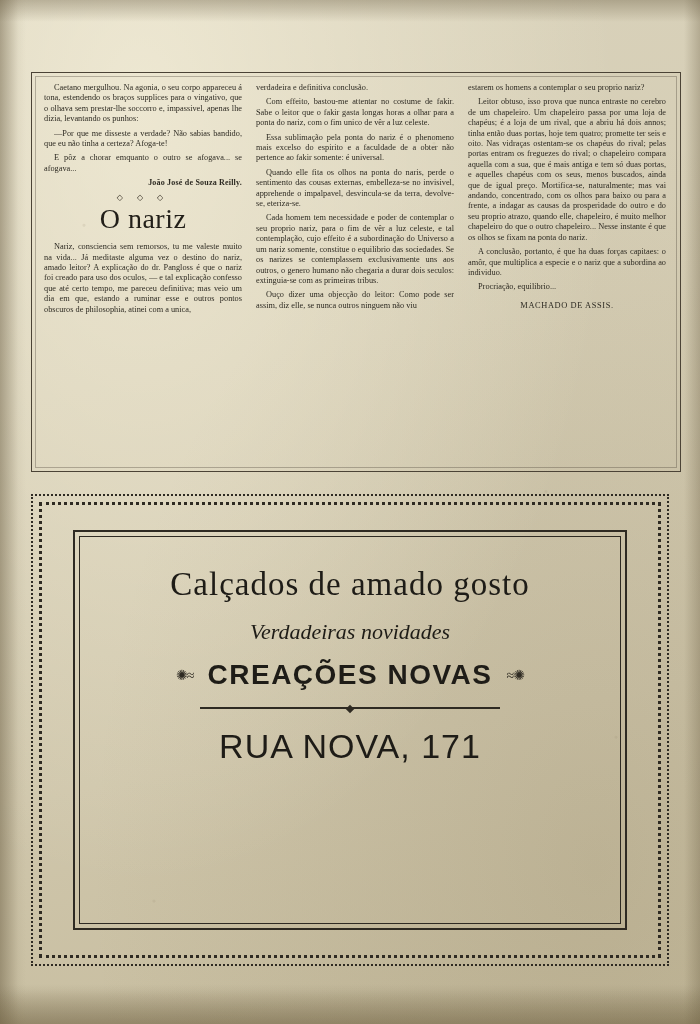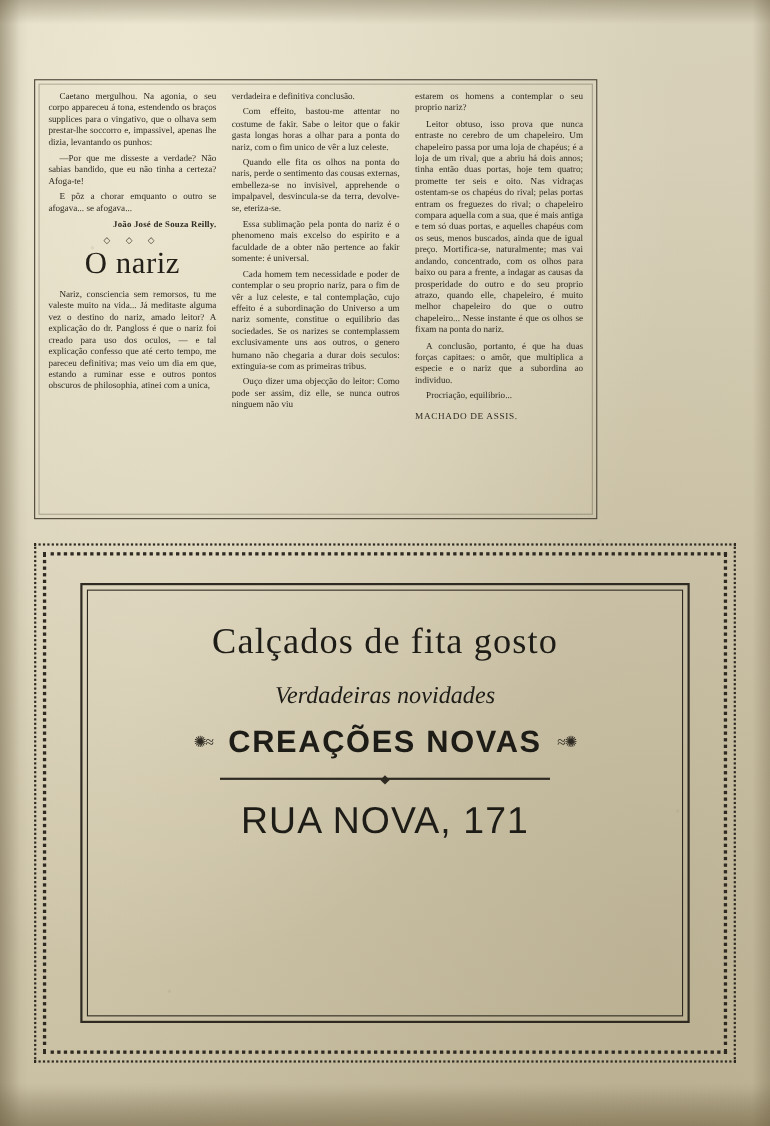--- a/index.html
+++ b/index.html
@@ -64,21 +64,21 @@
     right: 0; top: 0; bottom: 0; width: 16px;
     background: linear-gradient(270deg, rgba(95,82,55,0.30), rgba(0,0,0,0));
     pointer-events: none;
   }
 
   
   .article-frame {
     position: absolute;
     left: 31px;
     top: 72px;
-    width: 512px;
+    width: 650px;
     height: 400px;
     border: 1px solid #4b4336;
     box-sizing: border-box;
     padding: 10px 12px 6px 12px;
   }
   .article-frame::after {
     content: "";
     position: absolute;
     inset: 3px;
     border: 1px solid rgba(75,67,54,0.35);
@@ -111,21 +111,21 @@
     margin: 2px 0 4px 0;
     font-size: 8px;
     text-align: right;
     font-weight: bold;
     color: #2d2a22;
     letter-spacing: 0.2px;
   }
   .signature-right {
     margin: 8px 0 0 0;
     font-size: 8.4px;
-    text-align: left;
+    text-align: center;
     letter-spacing: 0.6px;
     color: #2d2a22;
   }
 
   .ornament-dots {
     text-align: center;
     font-size: 8px;
     letter-spacing: 6px;
     color: #3a3328;
     margin: 6px 0 2px 0;
@@ -273,41 +273,41 @@
         <p class="body dash">E pôz a chorar emquanto o outro se afogava... se afogava...</p>
         <p class="signature">João José de Souza Reilly.</p>
         <div class="ornament-dots">◇ ◇ ◇</div>
         <h1 class="headline">O nariz</h1>
         <p class="body">Nariz, consciencia sem remorsos, tu me valeste muito na vida... Já meditaste alguma vez o destino do nariz, amado leitor? A explicação do dr. Pangloss é que o nariz foi creado para uso dos oculos, — e tal explicação confesso que até certo tempo, me pareceu definitiva; mas veio um dia em que, estando a ruminar esse e outros pontos obscuros de philosophia, atinei com a unica,</p>
       </div>
 
       <div class="col">
         <p class="body noindent">verdadeira e definitiva conclusão.</p>
         <p class="body">Com effeito, bastou-me attentar no costume de fakir. Sabe o leitor que o fakir gasta longas horas a olhar para a ponta do nariz, com o fim unico de vêr a luz celeste.</p>
+        <p class="body">Essa sublimação pela ponta do nariz é o phenomeno mais excelso do espirito e a faculdade de a obter não pertence ao fakir somente: é universal.</p>
         <p class="body">Quando elle fita os olhos na ponta do naris, perde o sentimento das cousas externas, embelleza-se no invisivel, apprehende o impalpavel, desvincula-se da terra, devolve-se, eteriza-se.</p>
-        <p class="body">Essa sublimação pela ponta do nariz é o phenomeno mais excelso do espirito e a faculdade de a obter não pertence ao fakir somente: é universal.</p>
         <p class="body">Cada homem tem necessidade e poder de contemplar o seu proprio nariz, para o fim de vêr a luz celeste, e tal contemplação, cujo effeito é a subordinação do Universo a um nariz somente, constitue o equilibrio das sociedades. Se os narizes se contemplassem exclusivamente uns aos outros, o genero humano não chegaria a durar dois seculos: extinguia-se com as primeiras tribus.</p>
         <p class="body">Ouço dizer uma objecção do leitor: Como pode ser assim, diz elle, se nunca outros ninguem não viu</p>
       </div>
 
       <div class="col">
         <p class="body noindent">estarem os homens a contemplar o seu proprio nariz?</p>
         <p class="body">Leitor obtuso, isso prova que nunca entraste no cerebro de um chapeleiro. Um chapeleiro passa por uma loja de chapéus; é a loja de um rival, que a abriu há dois annos; tinha então duas portas, hoje tem quatro; promette ter seis e oito. Nas vidraças ostentam-se os chapéus do rival; pelas portas entram os freguezes do rival; o chapeleiro compara aquella com a sua, que é mais antiga e tem só duas portas, e aquelles chapéus com os seus, menos buscados, ainda que de igual preço. Mortifica-se, naturalmente; mas vai andando, concentrado, com os olhos para baixo ou para a frente, a indagar as causas da prosperidade do outro e do seu proprio atrazo, quando elle, chapeleiro, é muito melhor chapeleiro do que o outro chapeleiro... Nesse instante é que os olhos se fixam na ponta do nariz.</p>
         <p class="body">A conclusão, portanto, é que ha duas forças capitaes: o amôr, que multiplica a especie e o nariz que a subordina ao individuo.</p>
         <p class="body">Procriação, equilibrio...</p>
         <p class="signature-right">MACHADO DE ASSIS.</p>
       </div>
 
     </div>
   </div>
 
   <div class="ad-outer">
     <div class="ad-decor"></div>
     <div class="ad-inner">
-      <div class="ad-line1">Calçados  de  fita  gosto</div>
+      <div class="ad-line1">Calçados  de  amado  gosto</div>
       <div class="ad-line2">Verdadeiras novidades</div>
       <div class="ad-line3-row">
         <span class="flourish">✺≈</span>
         <span class="ad-line3">CREAÇÕES NOVAS</span>
         <span class="flourish">≈✺</span>
       </div>
       <div class="ad-divider"></div>
       <div class="ad-line5">RUA NOVA, 171</div>
     </div>
   </div>

